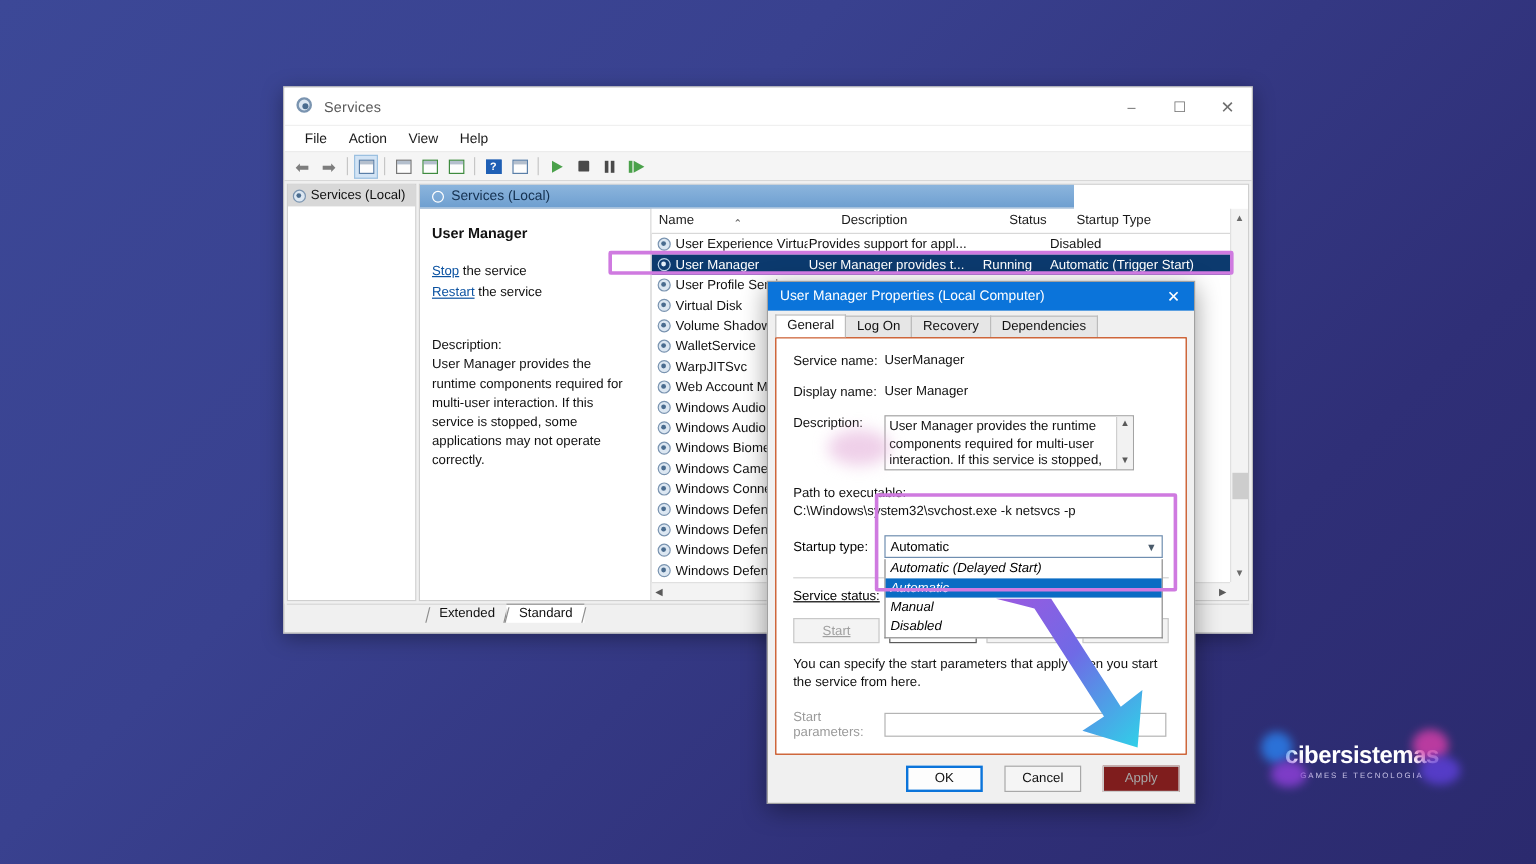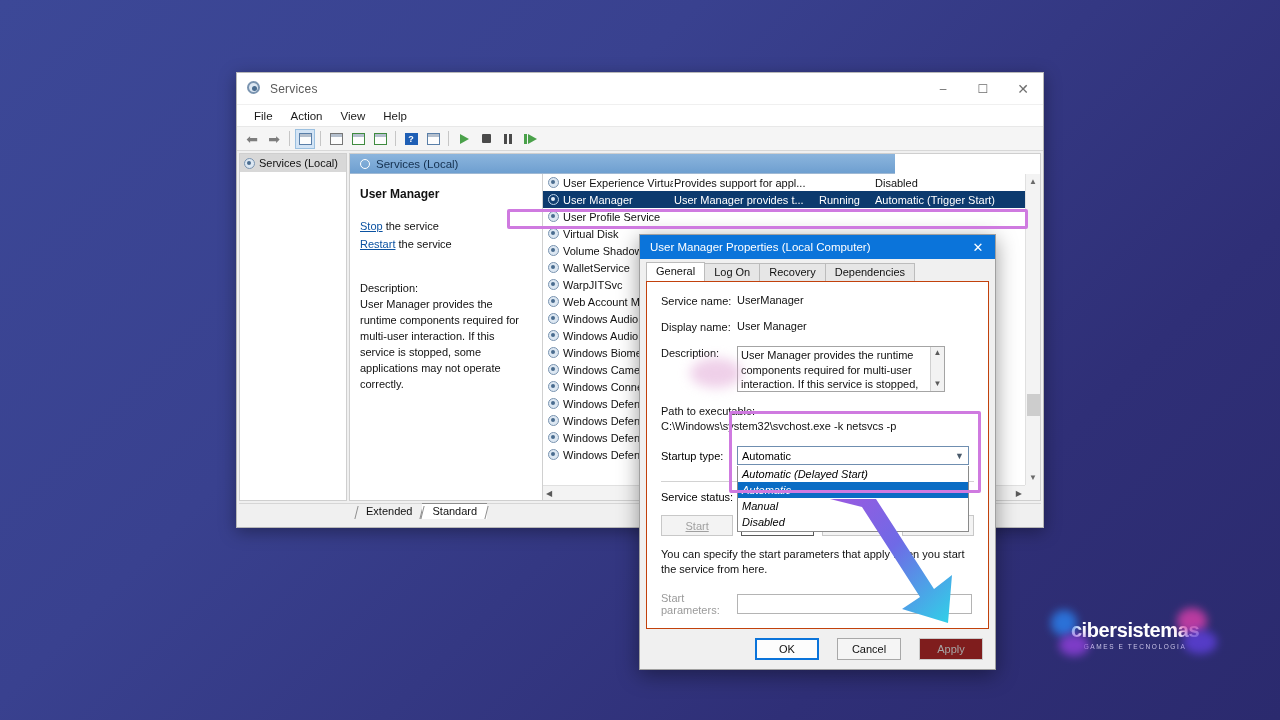--- a/index.html
+++ b/index.html
@@ -257,21 +257,21 @@
   .dropdown {
     position: absolute; left: 0; top: 20px; width: 232px;
     background: #fff; border: 1px solid #8a8a8a; border-top: none;
     z-index: 30; padding-bottom: 1px; font-style: italic;
   }
   .dopt { font-size: 11px; padding: 1px 4px; line-height: 1.28; }
   .dopt.sel { background: #0a6cc4; color: #fff; }
 
   .divider { border-top: 1px solid #d2d2d2; margin: 16px 0 0 0; }
   .svcstatus-row { font-size: 11px; margin-top: 9px; display:flex; }
-  .svcstatus-row .lbl { width: 76px; }
+  .svcstatus-row .lbl { width: 76px; text-decoration: underline; }
 
   .btn-row { display: flex; gap: 8px; margin-top: 12px; }
   .sbtn {
     flex: 1; height: 21px; border: 1px solid #a8a8a8; background: #f0f0f0;
     font-size: 11px; display:flex; align-items:center; justify-content:center;
     color: #111;
   }
   .sbtn.disabled { color: #a0a0a0; border-color:#c8c8c8; background:#f3f3f3; }
   .sbtn.emph { border-color: #5a5a5a; background:#fdfdfd; }
   .u { text-decoration: underline; }
@@ -414,20 +414,29 @@
           <div class="act-line">
             <span class="link">Restart</span><span> the service</span>
           </div>
           <div class="desc-block">
             <div>Description:</div>
             <div>User Manager provides the runtime components required for multi-user interaction.  If this service is stopped, some applications may not operate correctly.</div>
           </div>
         </div>
 
         <div class="list-col">
+          <div class="list-head">
+            <div class="c-name">
+              <span>Name</span>
+              <span class="sortcaret">⌃</span>
+            </div>
+            <div class="c-desc">Description</div>
+            <div class="c-status">Status</div>
+            <div class="c-start">Startup Type</div>
+          </div>
           <div class="rows" id="rows-host">
               <div class="srow">
                 <span class="gear"></span>
                 <span class="n">User Experience Virtualiz...</span>
                 <span class="d">Provides support for appl...</span>
                 <span class="s"></span>
                 <span class="t">Disabled</span>
               </div>
               <div class="srow selected">
                 <span class="gear"></span>

